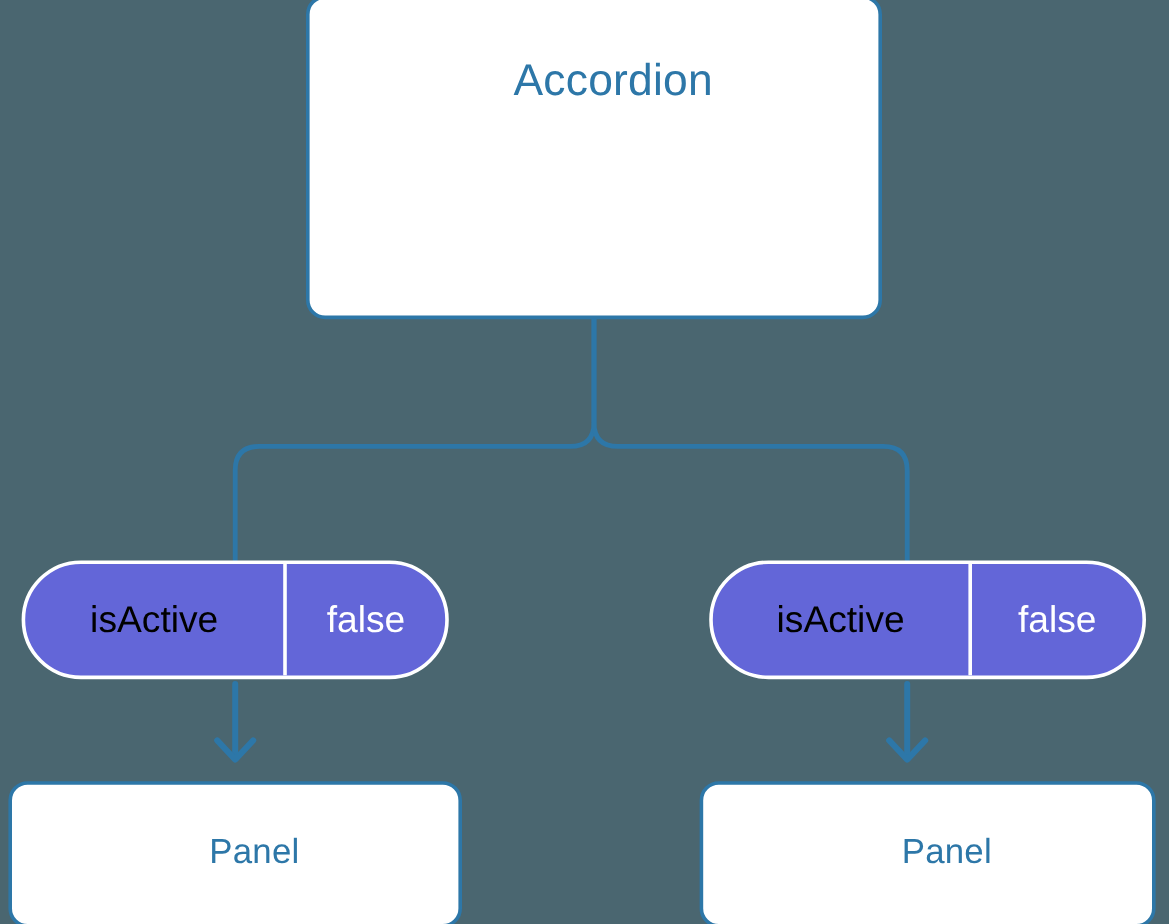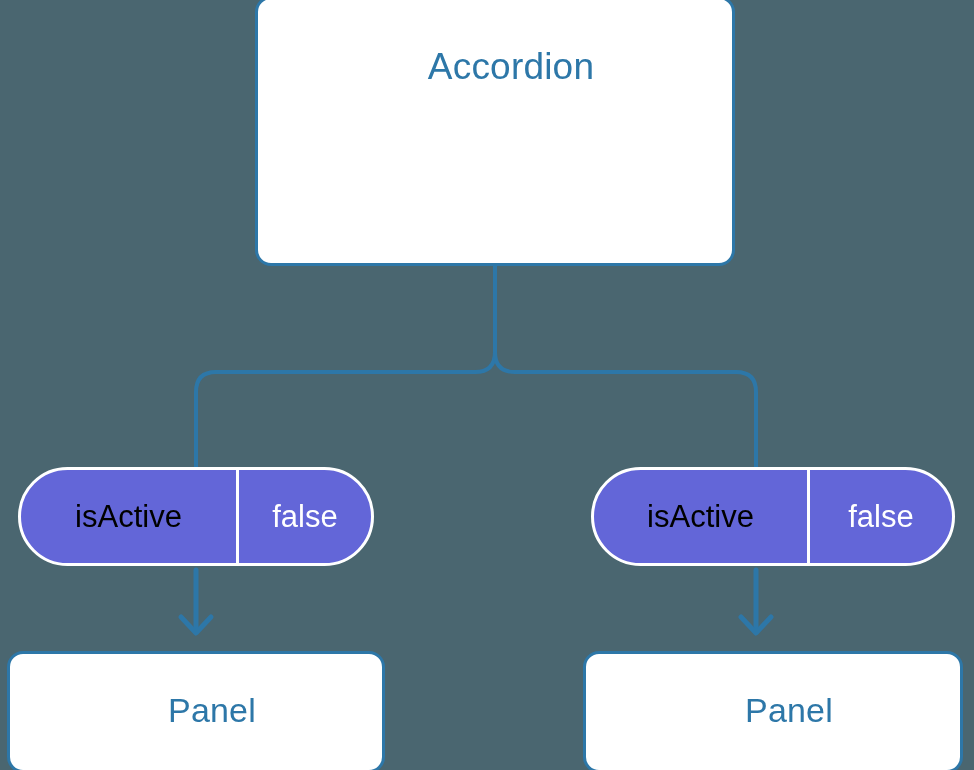--- a/index.html
+++ b/index.html
@@ -68,21 +68,21 @@
     left: 583px;
     top: 651px;
     width: 380px;
     height: 122px;
   }
   .panel-title {
     position: absolute;
     left: 0;
     right: 0;
     top: 36px;
-    font-size: 34px;
+    font-size: 29px;
     line-height: 40px;
   }
 
   
   .pill {
     position: absolute;
     display: flex;
     align-items: stretch;
     box-sizing: border-box;
     border-radius: 999px;

